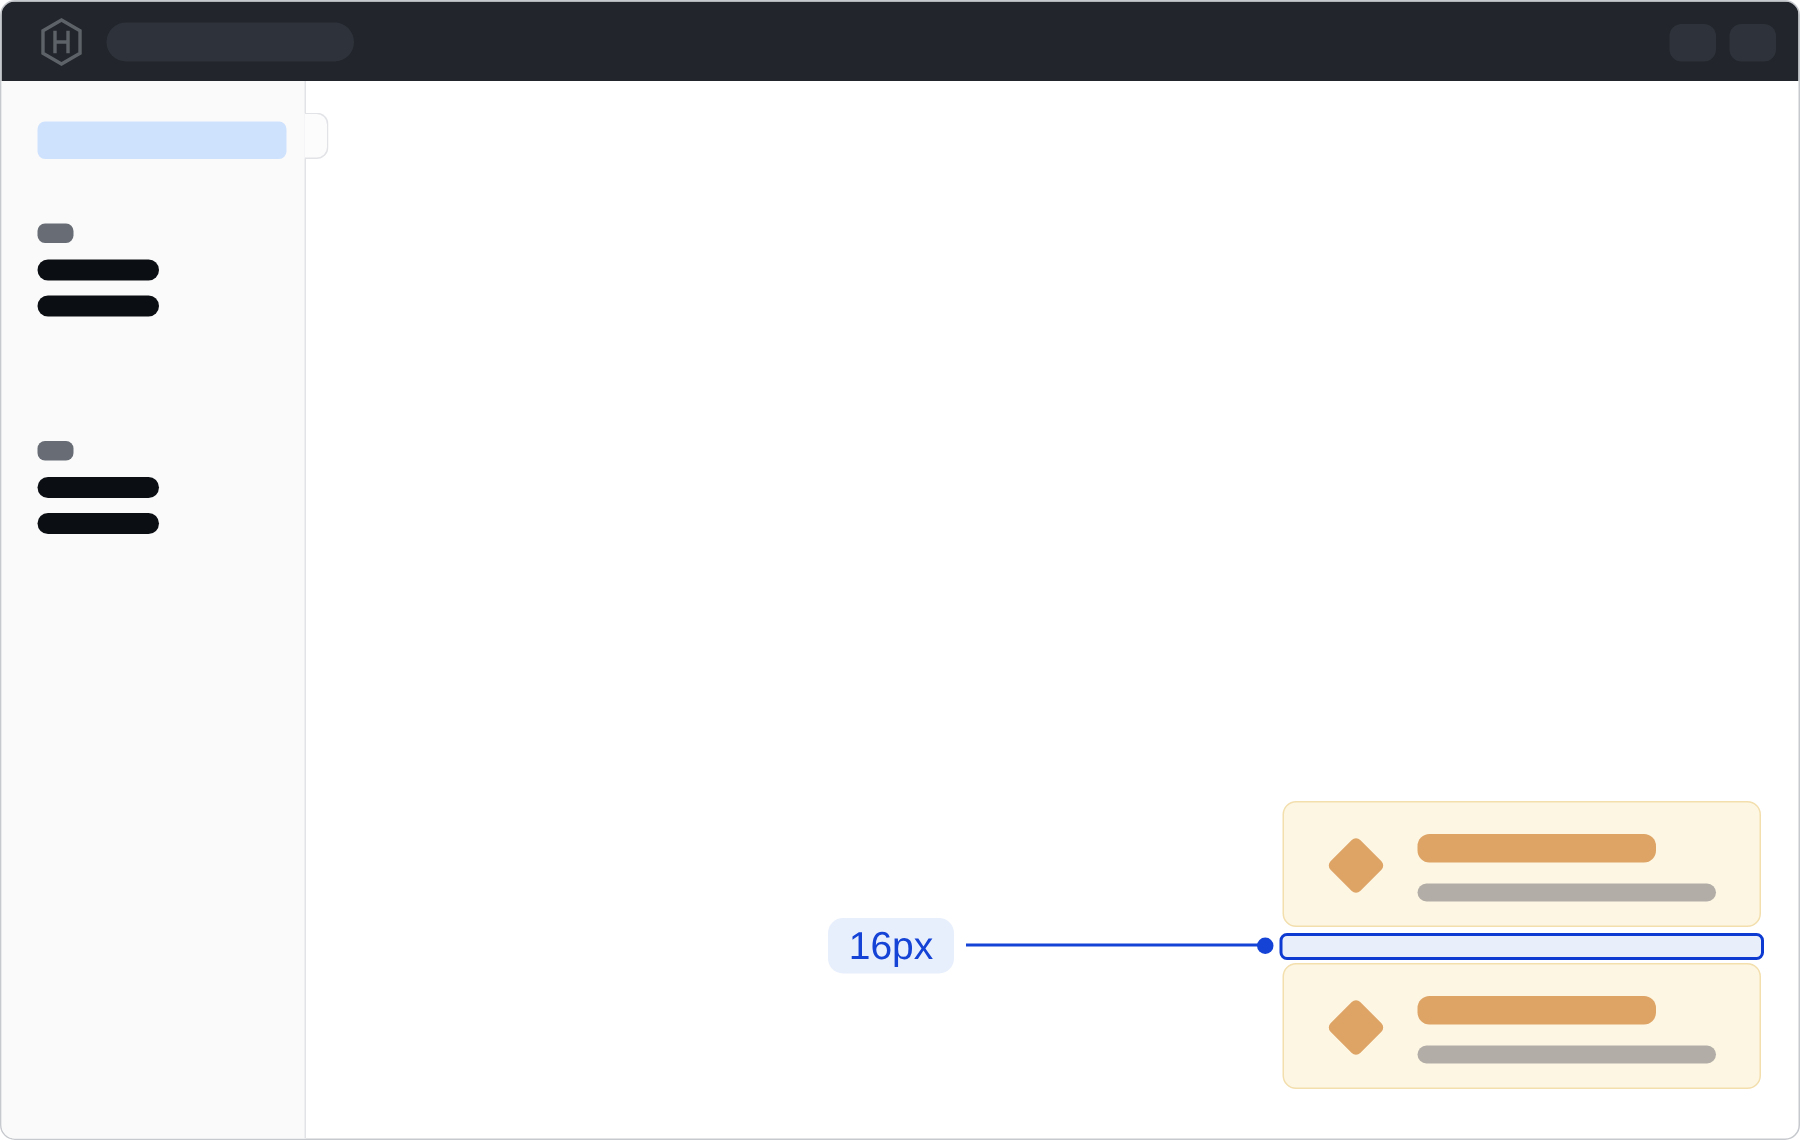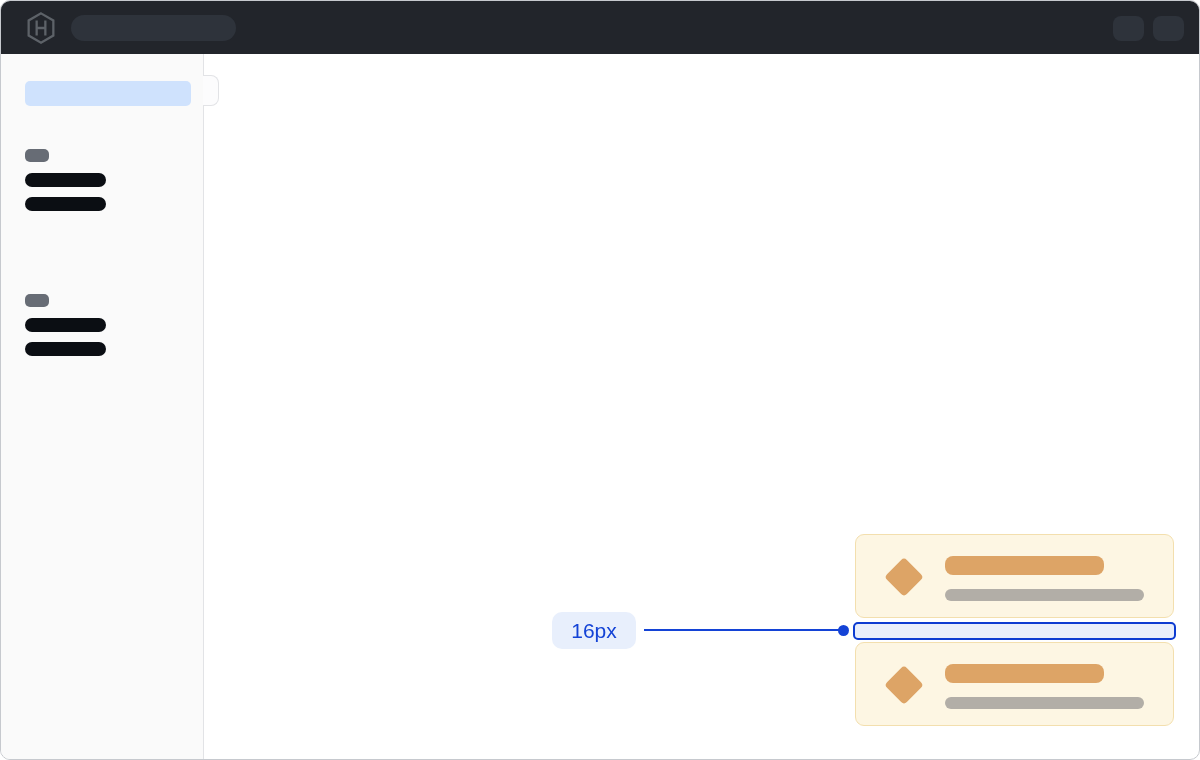--- a/index.html
+++ b/index.html
@@ -124,21 +124,21 @@
     border: 2px solid var(--highlight-border);
     border-radius: 5px;
     z-index: 2;
   }
   .measure-label {
     position: absolute; left: 551px; top: 611px;
     width: 84px; height: 37px;
     background: var(--annotation-label-bg);
     border-radius: 10px;
     color: var(--annotation-blue);
-    font-size: 21px;
+    font-size: 26px;
     font-weight: 500;
     text-align: center;
     line-height: 37px;
   }
   .measure-line {
     position: absolute; left: 643px; top: 628px;
     width: 196px; height: 2px;
     background: var(--annotation-blue);
   }
   .measure-dot {

